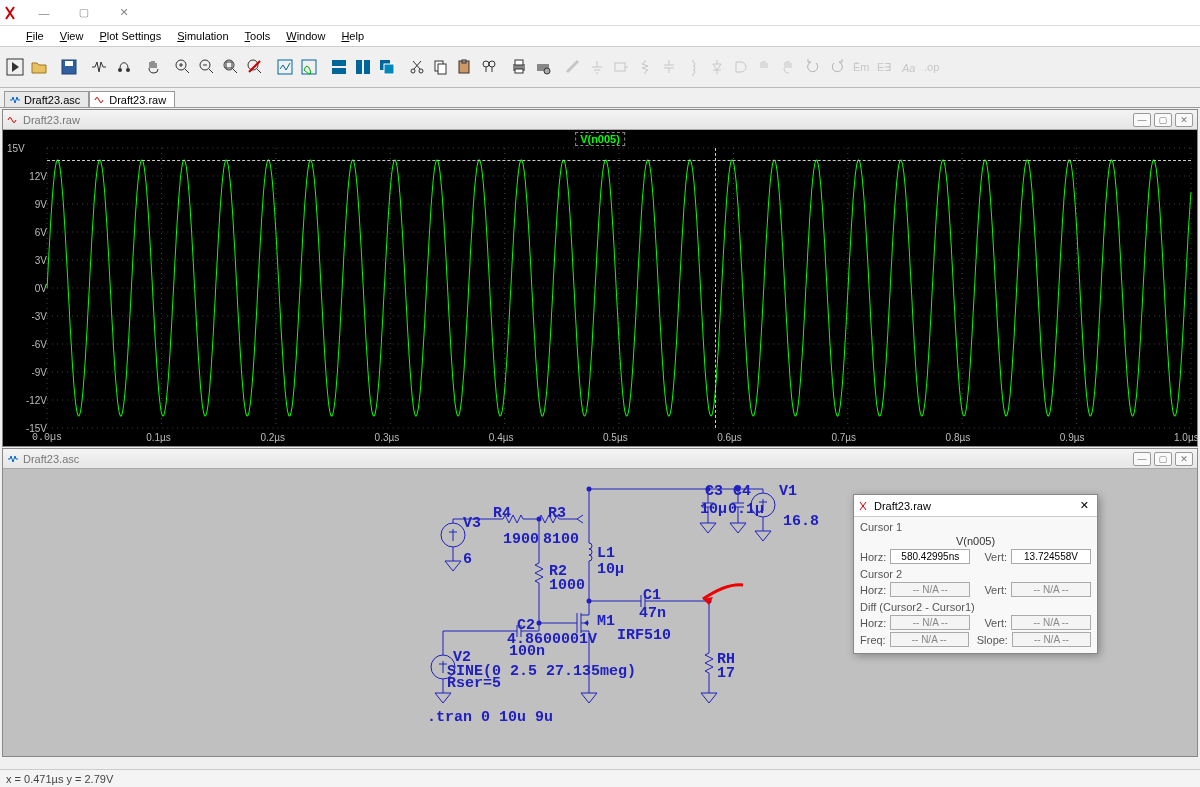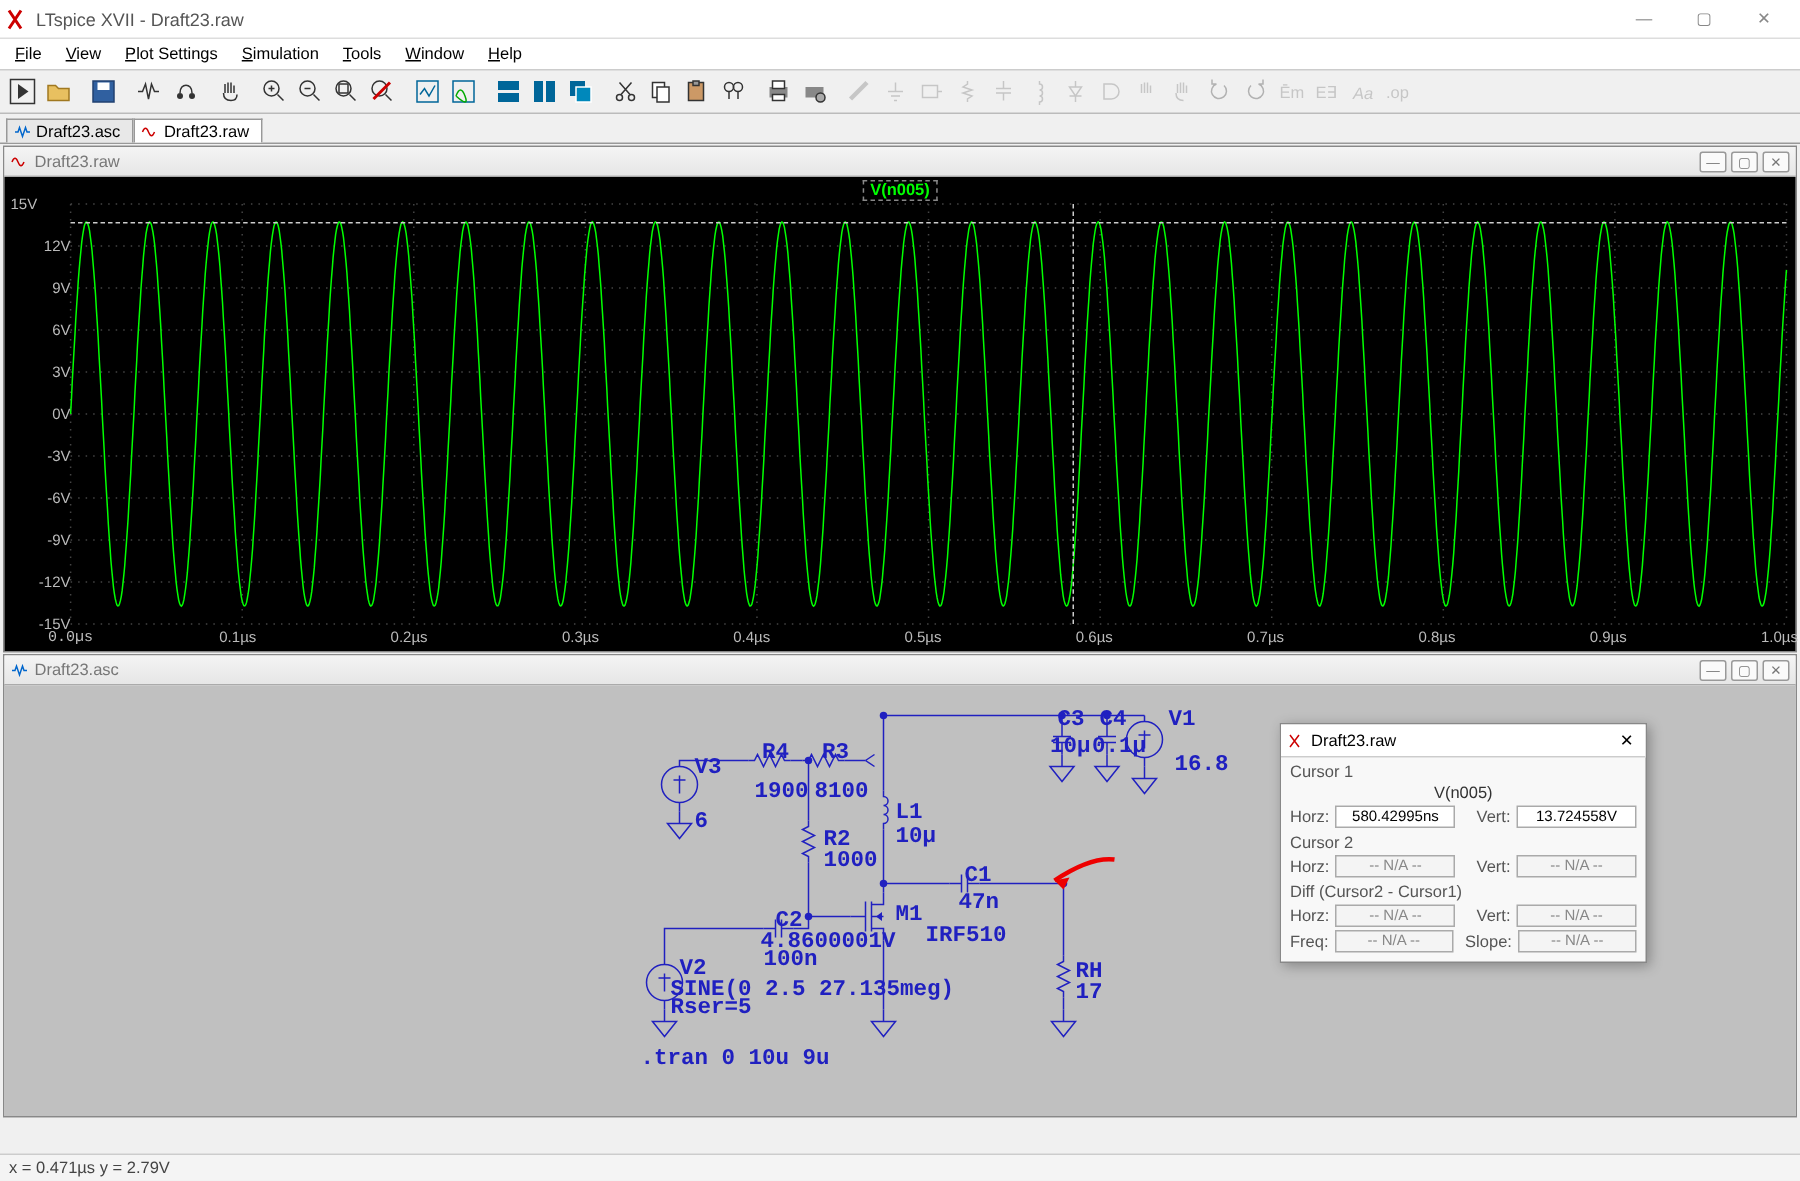--- a/index.html
+++ b/index.html
@@ -2,24 +2,24 @@
 <html><head>
 <meta charset="utf-8">
 <style>
   * { box-sizing: border-box; margin: 0; padding: 0; font-family: "Segoe UI", Tahoma, sans-serif; font-size: 11px; }
   html, body { width: 1200px; height: 787px; background: #f0f0f0; overflow: hidden; }
   .titlebar { height: 26px; background: #fff; display: flex; align-items: center; padding: 0 4px; border-bottom: 1px solid #ddd; }
   .titlebar .app-icon { width: 16px; height: 16px; margin-right: 4px; }
   .titlebar .title { flex: 1; color: #555; font-size: 12px; }
   .titlebar .win-btns { display: flex; gap: 0; }
   .titlebar .win-btns .wb { width: 40px; height: 24px; display:flex; align-items:center; justify-content:center; color:#888; cursor:pointer; }
-  .menubar { height: 20px; background: #fff; display:flex; align-items:center; padding: 0 4px; gap: 4px; }
+  .menubar { height: 20px; background: #fff; display:flex; align-items:center; padding: 0 20px; gap: 4px; }
   .menubar .mitem { padding: 2px 6px; cursor: pointer; }
   .menubar .mitem u { text-decoration: underline; }
-  .toolbar { height: 30px; background:#f0f0f0; border-top:1px solid #ccc; border-bottom:1px solid #bbb; display:flex; align-items:center; padding:0 4px; gap:2px; }
+  .toolbar { height: 42px; background:#f0f0f0; border-top:1px solid #ccc; border-bottom:1px solid #bbb; display:flex; align-items:center; padding:0 4px; gap:2px; }
   .toolbar .tbtn { width:22px; height:22px; display:flex; align-items:center; justify-content:center; cursor:pointer; }
   .toolbar .sep { width:4px; }
   .toolbar svg { width:18px; height:18px; }
   .tabbar { height: 20px; background:#f0f0f0; display:flex; align-items:flex-end; padding: 0 4px; gap:0; border-bottom:1px solid #999;}
   .tabbar .tab { padding: 2px 8px 1px 4px; background:#e8e8e8; border:1px solid #999; border-bottom:none; display:flex; align-items:center; gap:3px; cursor:pointer; }
   .tabbar .tab.active { background:#fff; }
   .tab-icon { width:12px; height:12px; }
   .client { position:relative; width:100%; }
   .subwin { position:relative; margin:1px 2px; border:1px solid #888; background:#fff; }
   .subwin .subtitle { height:20px; background:linear-gradient(#f4f4f4,#e6e6e6); border-bottom:1px solid #aaa; display:flex; align-items:center; padding:0 4px; color:#777; }
@@ -44,21 +44,20 @@
   .arrow-annot { position:absolute; pointer-events:none; }
 </style>
 </head>
 <body>
 
 <div class="titlebar">
   <svg class="app-icon" viewBox="0 0 16 16">
       <rect width="16" height="16" fill="#fff"></rect>
       <path d="M2 2 L6 8 L2 14 M10 2 L6 8 L10 14" stroke="#c00" stroke-width="2" fill="none"></path>
     </svg>
-  <div class="title">LTspice XVII - Draft23.raw</div>
   <div class="win-btns">
     <div class="wb">—</div>
     <div class="wb">▢</div>
     <div class="wb">✕</div>
   </div>
 </div>
 
 <div class="menubar">
   <span class="mitem"><u>F</u><span></span>ile</span>
   <span class="mitem"><u>V</u>iew</span>
@@ -451,21 +450,21 @@
           <circle cx="536" cy="50" r="2.5" fill="#2020c0"></circle>
           <circle cx="586" cy="132" r="2.5" fill="#2020c0"></circle>
           <circle cx="536" cy="154" r="2.5" fill="#2020c0"></circle>
           <circle cx="706" cy="132" r="2.5" fill="#2020c0"></circle>
         </svg>
 
       <div class="comp-label" style="left:776px;top:14px;">V1</div>
       <div class="comp-label" style="left:780px;top:44px;">16.8</div>
       <div class="comp-label" style="left:460px;top:46px;">V3</div>
       <div class="comp-label" style="left:460px;top:82px;">6</div>
-      <div class="comp-label" style="left:505px;top:36px;">R4</div>
+      <div class="comp-label" style="left:490px;top:36px;">R4</div>
       <div class="comp-label" style="left:500px;top:62px;">1900</div>
       <div class="comp-label" style="left:545px;top:36px;">R3</div>
       <div class="comp-label" style="left:540px;top:62px;">8100</div>
       <div class="comp-label" style="left:546px;top:94px;">R2</div>
       <div class="comp-label" style="left:546px;top:108px;">1000</div>
       <div class="comp-label" style="left:594px;top:76px;">L1</div>
       <div class="comp-label" style="left:594px;top:92px;">10µ</div>
       <div class="comp-label" style="left:702px;top:14px;">C3</div>
       <div class="comp-label" style="left:697px;top:32px;">10µ</div>
       <div class="comp-label" style="left:730px;top:14px;">C4</div>

